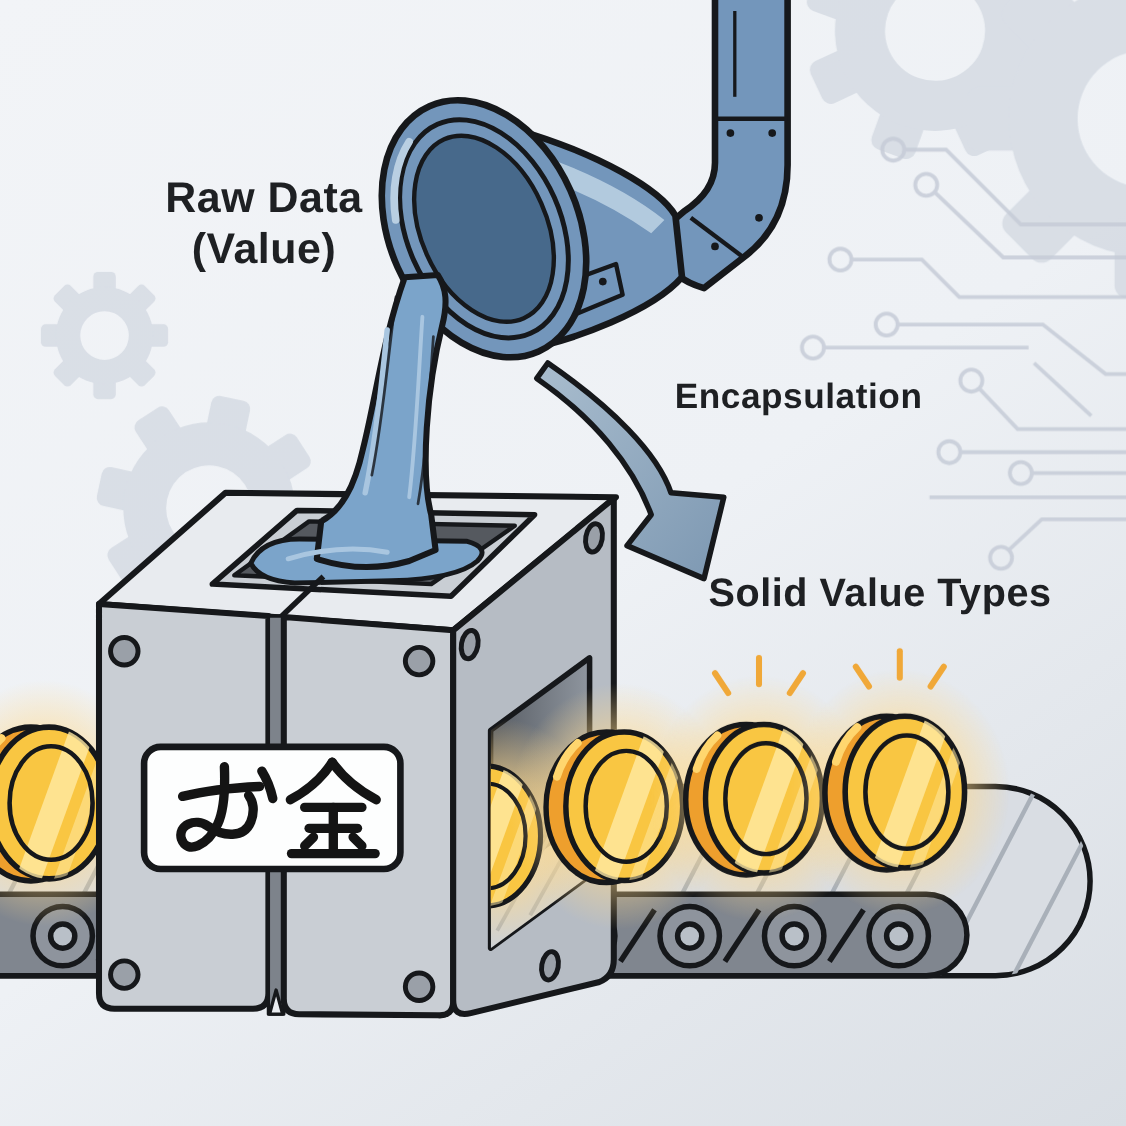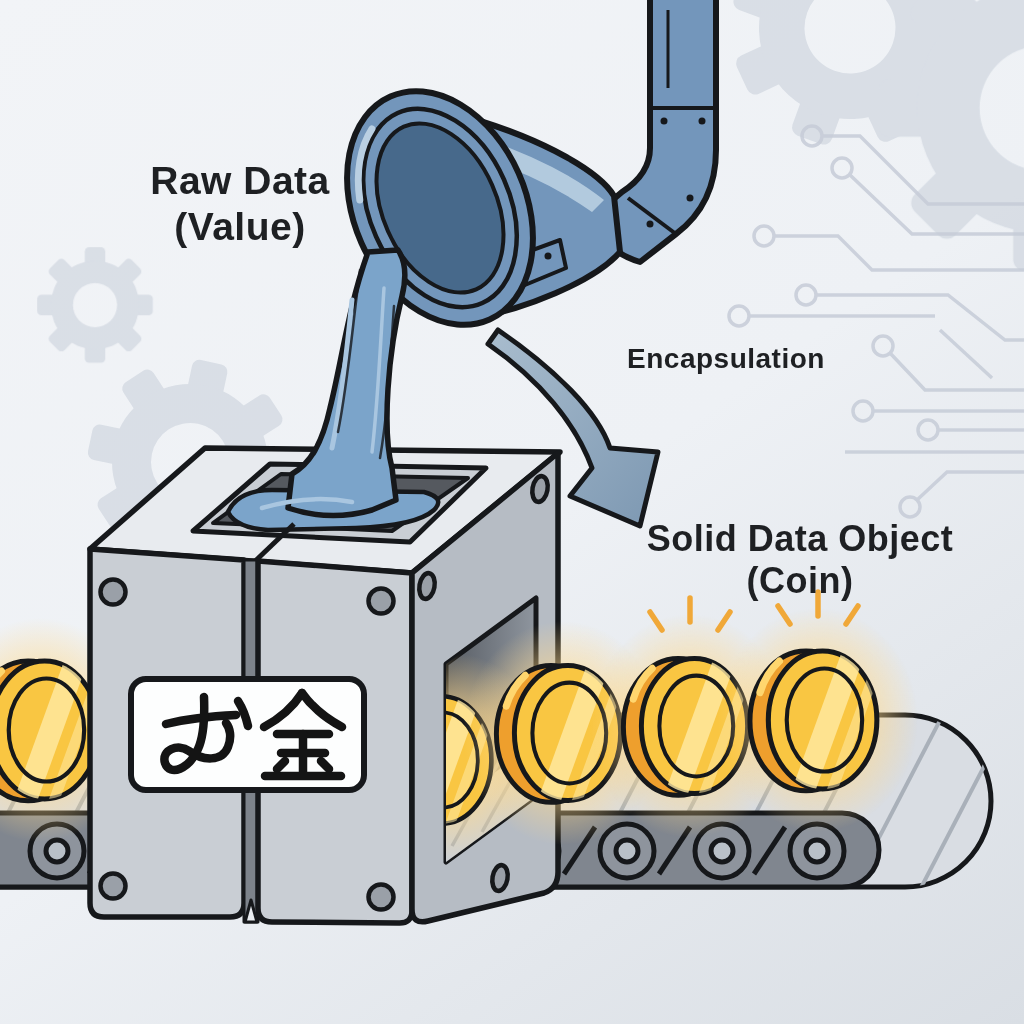--- a/index.html
+++ b/index.html
@@ -9,21 +9,21 @@
     font-family:"Liberation Sans",sans-serif;
     background:linear-gradient(145deg,#f2f4f7 0%,#eef1f5 52%,#d9dee4 100%);
   }
   .stage{position:relative;width:1024px;height:1024px;}
   .stage svg{position:absolute;left:0;top:0;}
   .label{
     position:absolute;text-align:center;color:#1e2023;
     font-weight:bold;line-height:1.18;letter-spacing:.5px;
   }
   .label-raw{left:60px;top:158px;width:360px;font-size:39px;}
-  .label-enc{left:548px;top:342px;width:356px;font-size:28px;}
+  .label-enc{left:548px;top:342px;width:356px;font-size:32px;}
   .label-solid{left:592px;top:518px;width:416px;font-size:36px;}
 </style>
 </head>
 <body>
 
 <div class="stage">
 
 <svg width="1024" height="1024" viewBox="0 0 1024 1024">
   <defs>
     <radialGradient id="glowG">
@@ -270,17 +270,16 @@
 </svg>
 
   <div class="label label-raw">
     <div>Raw Data</div>
     <div>(Value)</div>
   </div>
   <div class="label label-enc">
     <div>Encapsulation</div>
   </div>
   <div class="label label-solid">
-    <div>Solid Data Object</div>
-    <div>(Coin)</div>
+    <div>Solid Value Types</div>
   </div>
 
 </div>
 
 </body></html>

